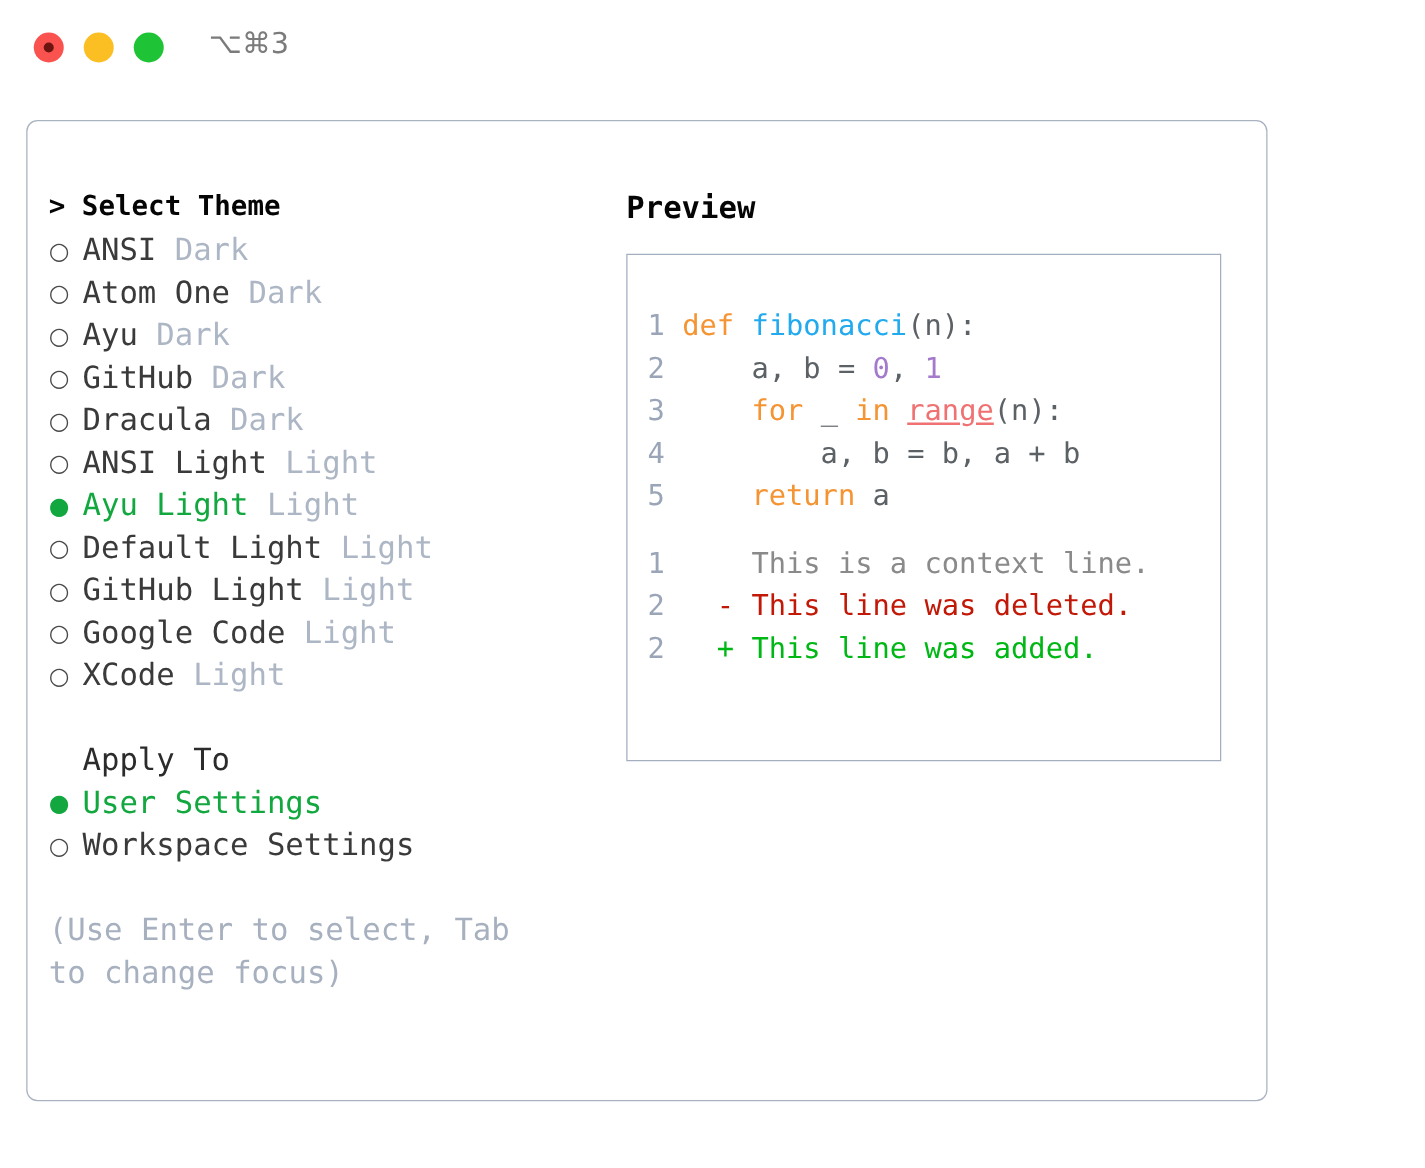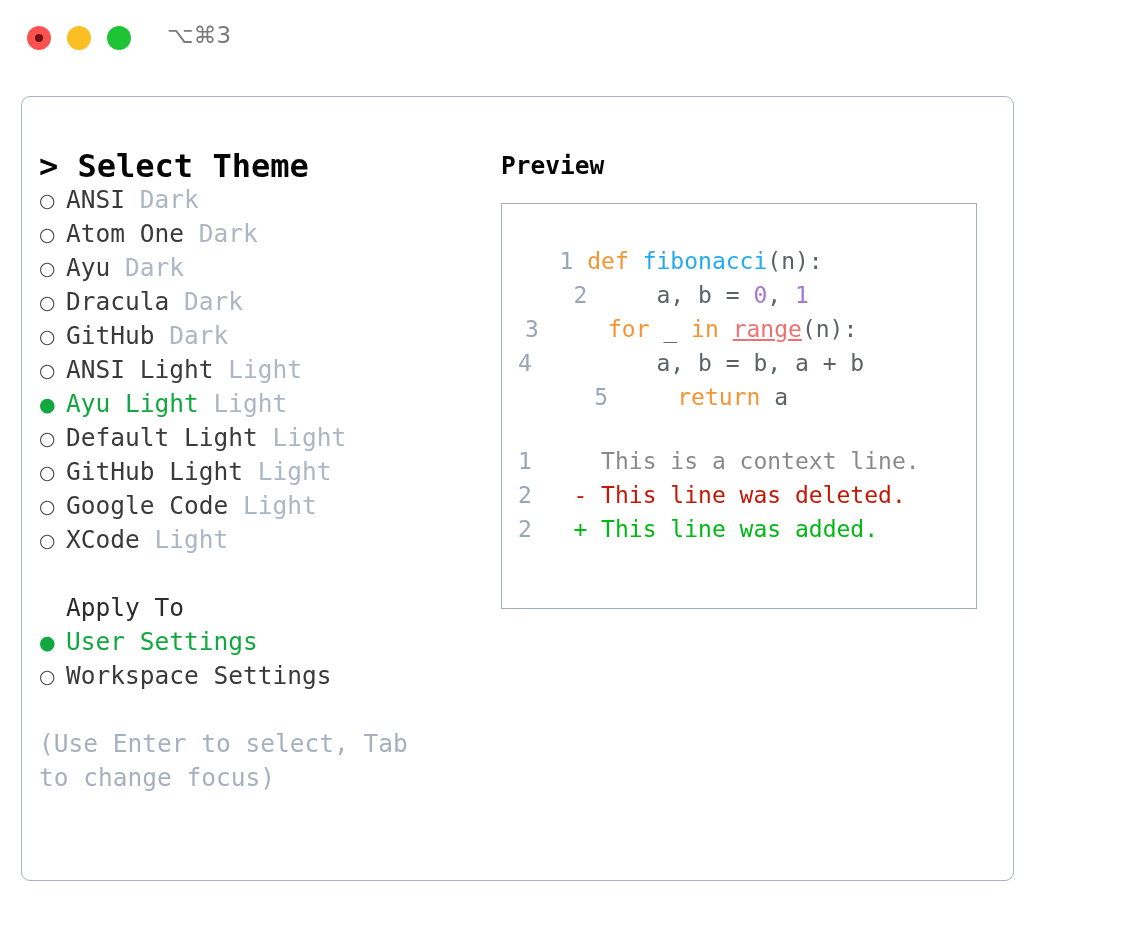--- a/index.html
+++ b/index.html
@@ -87,21 +87,21 @@
 
   
   .left-col {
     position: absolute;
     left: 17px;
     top: 52px;
     width: 450px;
   }
 
   .section-head {
-    font-size: 32px;
+    font-size: 22px;
     font-weight: bold;
     color: #050505;
     line-height: 34px;
     height: 34px;
     white-space: pre;
   }
 
   .row {
     font-size: 24.5px;
     line-height: 34px;
@@ -164,35 +164,34 @@
     box-sizing: border-box;
     position: relative;
   }
   .code {
     position: absolute;
     left: 16px;
     top: 40px;
     font-size: 23px;
     line-height: 34px;
     white-space: pre;
-    text-align: center;
   }
   .ln {
     color: #9aa6b8;
   }
   .kw   { color: #f59432; }
   .fn   { color: #22aaee; }
   .num  { color: #a37acc; }
   .call { color: #f07171; text-decoration: underline; }
   .plain{ color: #5c6166; }
 
   .diff-block {
     position: absolute;
     left: 16px;
-    top: 240px;
+    top: 230px;
     font-size: 23px;
     line-height: 34px;
     white-space: pre;
   }
   .d-ctx { color: #8a8a8a; }
   .d-del { color: #c21807; }
   .d-add { color: #00b815; }
 </style>
 </head>
 <body>
@@ -210,22 +209,22 @@
 
   <div class="panel">
     <div class="content">
 
       <div class="left-col">
         <div class="section-head">&gt; Select Theme</div>
         <div id="theme-list">
             <div class="row"><span class="marker">○</span><span class="name">ANSI</span><span class="tag"> Dark</span></div>
             <div class="row"><span class="marker">○</span><span class="name">Atom One</span><span class="tag"> Dark</span></div>
             <div class="row"><span class="marker">○</span><span class="name">Ayu</span><span class="tag"> Dark</span></div>
+            <div class="row"><span class="marker">○</span><span class="name">GitHub</span><span class="tag"> Dark</span></div>
             <div class="row"><span class="marker">○</span><span class="name">Dracula</span><span class="tag"> Dark</span></div>
-            <div class="row"><span class="marker">○</span><span class="name">GitHub</span><span class="tag"> Dark</span></div>
             <div class="row"><span class="marker">○</span><span class="name">ANSI Light</span><span class="tag"> Light</span></div>
             <div class="row selected"><span class="marker">●</span><span class="name">Ayu Light</span><span class="tag"> Light</span></div>
             <div class="row"><span class="marker">○</span><span class="name">Default Light</span><span class="tag"> Light</span></div>
             <div class="row"><span class="marker">○</span><span class="name">GitHub Light</span><span class="tag"> Light</span></div>
             <div class="row"><span class="marker">○</span><span class="name">Google Code</span><span class="tag"> Light</span></div>
             <div class="row"><span class="marker">○</span><span class="name">XCode</span><span class="tag"> Light</span></div>
           </div>
 
         <div class="spacer-row"></div>
 

